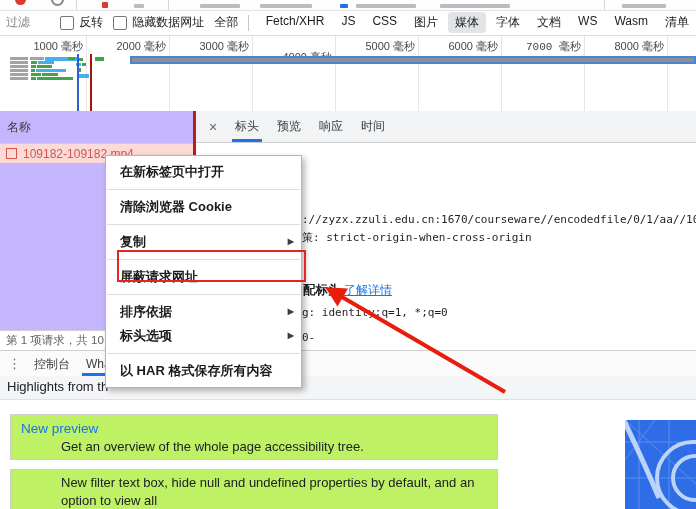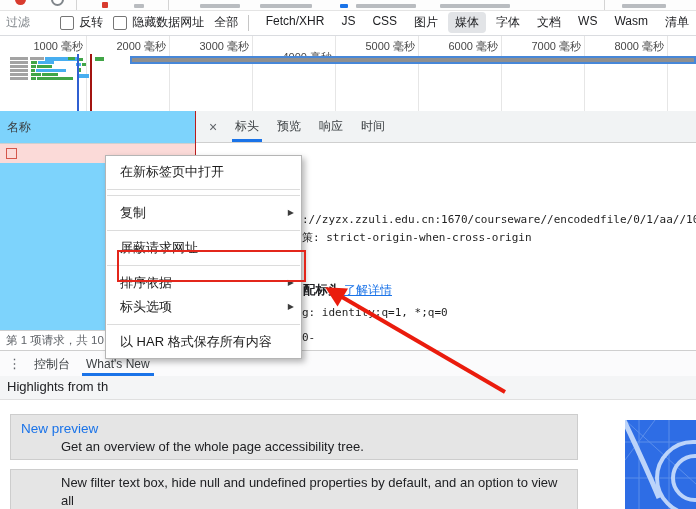--- a/index.html
+++ b/index.html
@@ -26,21 +26,21 @@
   
   #timeline{left:0;top:36px;width:696px;height:75px;border-bottom:1px solid #cfcfcf;overflow:hidden;background:#fff;}
   .gridline{position:absolute;top:0;bottom:0;width:1px;background:#e6e6e6;}
   .tick-label{position:absolute;top:3px;width:80px;text-align:right;font-size:11px;color:#474747;}
   .wbar{position:absolute;}
   #dcl-line{position:absolute;width:2px;background:#2f5fd1;top:18px;bottom:0;}
   #load-line{position:absolute;width:2px;background:#a31410;top:18px;bottom:0;}
   #big-bar{position:absolute;background:#8f8f8f;border:2px solid #4787d8;box-sizing:border-box;}
 
   
-  #requests-panel{left:0;top:111px;width:196px;height:219px;border-right:1px solid #b91c1c;background:#7dd3fc;box-sizing:border-box;}
+  #requests-panel{left:0;top:111px;width:196px;height:219px;border-right:3px solid #b91c1c;background:#c4b5fd;box-sizing:border-box;}
   #name-header{height:32px;line-height:32px;border-bottom:1px solid #cfcfcf;padding-left:7px;color:#3c4043;}
   #request-row{height:19px;display:flex;align-items:center;gap:6px;background:#fbdad8;color:#d4564b;padding-left:6px;}
   #request-row .doc-icon{width:9px;height:9px;border:1px solid #d4564b;background:transparent;flex:none;}
   #status-bar{left:0;top:330px;width:196px;height:20px;border-top:1px solid #cfcfcf;border-right:1px solid #cfcfcf;
               box-sizing:border-box;line-height:19px;padding-left:6px;font-size:11.5px;color:#5f6368;background:#fff;overflow:hidden;white-space:nowrap;}
 
   
   #headers-panel{left:196px;top:111px;width:500px;height:239px;background:#fff;overflow:hidden;}
   #headers-tabbar{height:32px;background:#f1f3f4;border-bottom:1px solid #cfcfcf;display:flex;align-items:center;gap:4px;padding-left:8px;box-sizing:border-box;}
   #headers-close{width:18px;text-align:center;color:#5f6368;font-size:14px;}
@@ -53,29 +53,29 @@
   #general-label{position:absolute;font-weight:bold;color:#202124;font-size:12.5px;}
 
   
   #drawer{left:0;top:350px;width:696px;height:159px;border-top:1px solid #cfcfcf;background:#fff;box-sizing:border-box;}
   #drawer-tabbar{height:25px;display:flex;align-items:center;gap:6px;padding-left:8px;background:#fbfbfc;}
   #more-tools{color:#5f6368;font-size:13px;width:12px;letter-spacing:0;}
   .dtab{padding:0 8px;height:24px;line-height:24px;color:#3c4043;position:relative;white-space:nowrap;}
   .dtab.sel::after{content:"";position:absolute;left:4px;right:4px;bottom:0;height:3px;background:#1a73e8;}
   #whatsnew-header{height:23px;line-height:22px;background:#f4f5f6;border-bottom:1px solid #e0e0e0;padding-left:7px;
                    font-size:13px;color:#202124;white-space:nowrap;overflow:hidden;}
-  .wn-card{position:absolute;left:10px;width:568px;background:#e5e5e5;border:1px solid #cdcdcd;box-sizing:border-box;padding:4px 10px;overflow:hidden;}
+  .wn-card{position:absolute;left:10px;width:488px;background:#bef264;border:1px solid #cdcdcd;box-sizing:border-box;padding:4px 10px;overflow:hidden;}
   .wn-title{color:#1a73e8;font-size:13.5px;line-height:19px;white-space:nowrap;}
   .wn-body{color:#202124;font-size:13px;line-height:18px;margin-left:40px;}
   #wn-art{position:absolute;left:625px;top:69px;width:71px;height:90px;background:#2e6de5;overflow:hidden;}
 
   
   #context-menu{left:105px;top:155px;width:197px;background:#fff;border:1px solid #b5b5b5;
                 box-shadow:3px 3px 6px rgba(0,0,0,.28);padding:4px 0;z-index:40;box-sizing:border-box;}
-  .menu-item{height:24px;line-height:24px;padding:0 24px 0 14px;font-size:13px;color:#1b1b1b;position:relative;white-space:nowrap;}
+  .menu-item{height:24px;line-height:24px;padding:0 24px 0 14px;font-size:13px;color:#1b1b1b;position:relative;white-space:nowrap;font-weight:bold;}
   .menu-item .sub-arrow{position:absolute;right:7px;top:0;font-size:8px;color:#3c3c3c;}
   .menu-sep{border-top:1px solid #dcdcdc;margin:5px 1px;}
 
   
   #copy-red-box{left:117px;top:250px;width:185px;height:28px;border:2px solid #e3261b;z-index:60;}
   #red-arrow{left:0;top:0;width:696px;height:509px;z-index:55;pointer-events:none;}
 </style>
 </head>
 <body>
 
@@ -134,21 +134,21 @@
         <div class="gridline" style="left: 584px;"></div>
         <div class="gridline" style="left: 667px;"></div>
       </div>
     <div id="tick-layer">
         <div class="tick-label" style="left: 3px;">1000 毫秒</div>
         <div class="tick-label" style="left: 86px;">2000 毫秒</div>
         <div class="tick-label" style="left: 169px;">3000 毫秒</div>
         <div class="tick-label" style="left: 252px; margin-top: 11px;">4000 毫秒</div>
         <div class="tick-label" style="left: 335px;">5000 毫秒</div>
         <div class="tick-label" style="left: 418px;">6000 毫秒</div>
-        <div class="tick-label" style="left: 501px;">7000 毫秒</div>
+        <div class="tick-label" style="left: 501px; font-family: Liberation Mono, monospace;">7000 毫秒</div>
         <div class="tick-label" style="left: 584px;">8000 毫秒</div>
         <div class="tick-label" style="left: 667px;">9000 毫秒</div>
       </div>
     <div id="bars-layer">
         <div class="wbar" style="left: 10px; top: 21px; width: 18px; height: 3px; background: rgb(163, 163, 163);"></div>
         <div class="wbar" style="left: 10px; top: 25px; width: 18px; height: 3px; background: rgb(163, 163, 163);"></div>
         <div class="wbar" style="left: 10px; top: 29px; width: 18px; height: 3px; background: rgb(163, 163, 163);"></div>
         <div class="wbar" style="left: 10px; top: 33px; width: 18px; height: 3px; background: rgb(163, 163, 163);"></div>
         <div class="wbar" style="left: 10px; top: 37px; width: 18px; height: 3px; background: rgb(163, 163, 163);"></div>
         <div class="wbar" style="left: 10px; top: 41px; width: 18px; height: 3px; background: rgb(163, 163, 163);"></div>
@@ -174,20 +174,21 @@
       </div>
     <div id="big-bar" style="left: 130px; top: 20px; width: 566px; height: 8px;"></div>
     <div id="dcl-line" style="left: 77px;"></div>
     <div id="load-line" style="left: 90px;"></div>
   </div>
 
   <div class="abs" id="requests-panel">
     <div id="name-header">名称</div>
     <div id="request-row">
       <span class="doc-icon"></span>
+      <span>109182-109182.mp4</span>
     </div>
   </div>
   <div class="abs" id="status-bar">第 1 项请求，共 10</div>
 
   <div class="abs" id="headers-panel">
     <div id="headers-tabbar">
       <div id="headers-close">×</div>
       <div id="htabs" style="display:flex;justify-content:flex-end;">
           <div class="htab sel">标头</div>
           <div class="htab">预览</div>
@@ -240,20 +241,21 @@
           <circle cx="70" cy="58" r="22"></circle>
           <path d="M -6 -10 Q 18 40 34 78" stroke-width="5"></path>
         </g>
       </svg>
     </div>
   </div>
 
   <div class="abs" id="context-menu">
       <div class="menu-item">在新标签页中打开</div>
       <div class="menu-sep"></div>
+      <div class="menu-item">清除浏览器 Cookie</div>
       <div class="menu-sep"></div>
       <div class="menu-item">复制<span class="sub-arrow">▶</span></div>
       <div class="menu-sep"></div>
       <div class="menu-item">屏蔽请求网址</div>
       <div class="menu-sep"></div>
       <div class="menu-item">排序依据<span class="sub-arrow">▶</span></div>
       <div class="menu-item">标头选项<span class="sub-arrow">▶</span></div>
       <div class="menu-sep"></div>
       <div class="menu-item">以 HAR 格式保存所有内容</div>
     </div>

